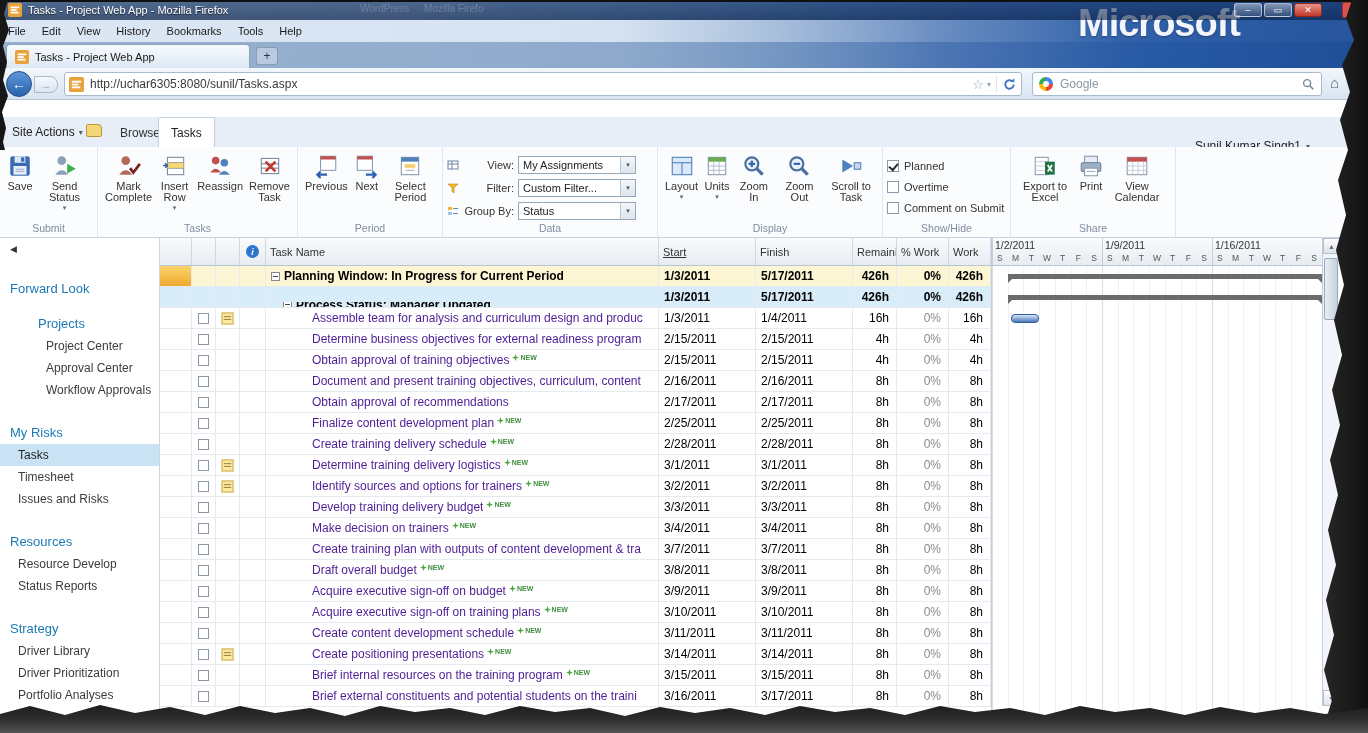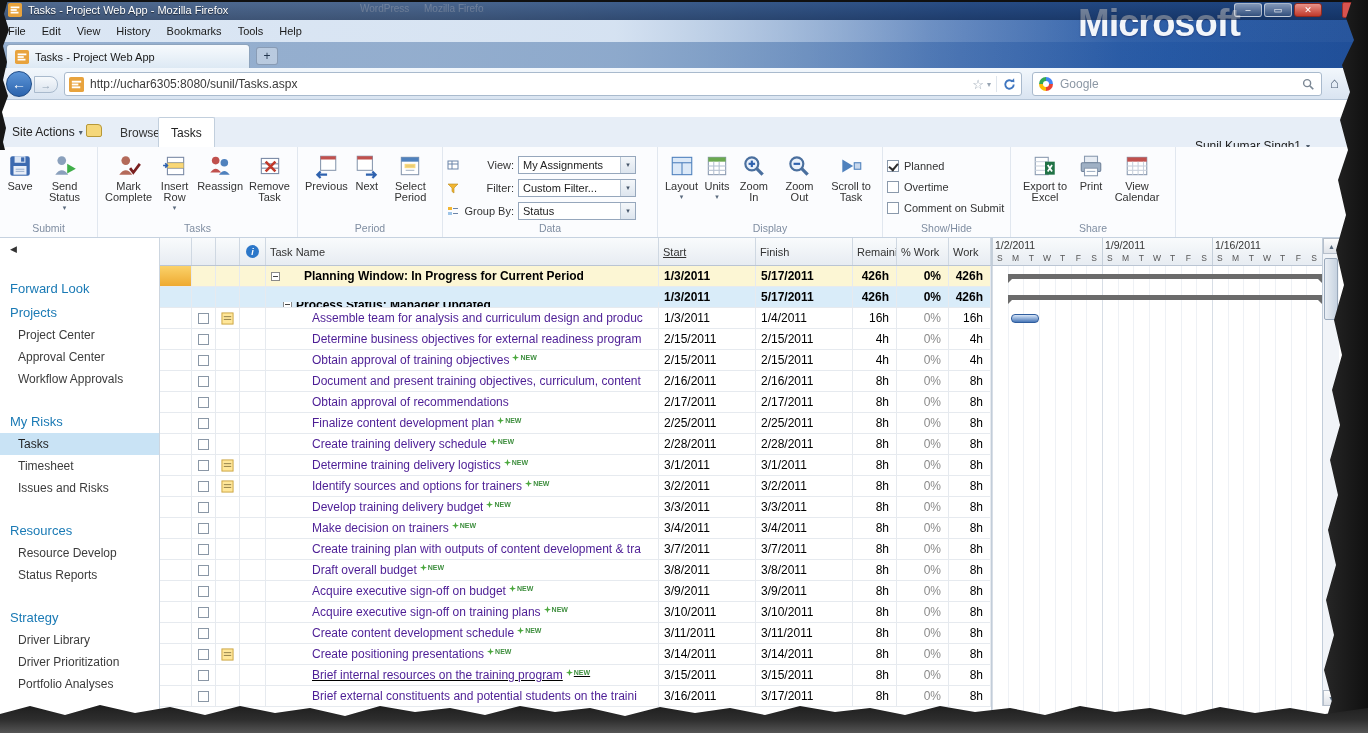--- a/index.html
+++ b/index.html
@@ -103,21 +103,21 @@
   .rib-cb { position:relative; width:12px; height:12px; border:1px solid #8a99ab; background:#fff; margin-right:5px; }
   .rib-cb.checked::after { content:""; position:absolute; left:1px; top:2px; width:7px; height:4px;
     border-left:2px solid #2d2d2d; border-bottom:2px solid #2d2d2d; transform:rotate(-50deg); }
   .rib-chlabel { font-size:11px; color:#333; white-space:nowrap; }
 
   
   #sidebar { position:absolute; left:0; top:238px; width:160px; height:495px; background:#fff; border-right:1px solid #cdd6e0; }
   .sb-collapse { margin:6px 0 24px 10px; font-size:9px; color:#333; display:inline-block; }
   .sb-section { margin-top:21px; }
   .sb-section:first-child { margin-top:0; }
-  .sb-section:nth-child(2) { margin-top:2px; }
+  .sb-section:nth-child(2) { margin-top:13px;padding-left:28px; }
   .sb-heading { display:block; height:22px; line-height:22px; padding-left:10px; font-size:13px; color:#1a7ab5; white-space:nowrap; overflow:hidden; }
   .sb-item { display:block; height:22px; line-height:22px; padding-left:18px; font-size:12px; color:#3c3c3c; white-space:nowrap; overflow:hidden; }
   .sb-item.selected { background:#c9e3f5; color:#1f1f1f; }
 
   
   #grid { position:absolute; left:160px; top:238px; width:831px; height:495px; background:#fff; overflow:hidden; }
   #grid-header { display:flex; height:28px; background:linear-gradient(180deg,#f9fbfc,#e7ecf2); border-bottom:1px solid #bac5d3; }
   .g-hcell { border-right:1px solid #cfd8e2; font-size:11px; color:#333; display:flex; align-items:center; padding:0 4px;
     overflow:hidden; white-space:nowrap; flex:none; }
   .info-icon { width:13px; height:13px; border-radius:50%; background:#2c77c9; color:#fff; font-size:9px; font-weight:bold;
@@ -618,21 +618,21 @@
         <div class="g-hcell" style="width: 44px;">Remainin</div>
         <div class="g-hcell" style="width: 52px;">% Work</div>
         <div class="g-hcell" style="width: 42px;">Work</div>
       </div>
     <div id="grid-body">
         <div class="g-row row-g0">
           <div class="g-cell c-sel" style="width: 32px;"></div>
           <div class="g-cell c-cb" style="width: 24px;"></div>
           <div class="g-cell c-note" style="width: 24px;"></div>
           <div class="g-cell c-info" style="width: 26px;"></div>
-          <div class="g-cell c-name ind0" style="width: 393px; gap: 20px;">
+          <div class="g-cell c-name ind0" style="width: 393px;">
             <span class="colbox"></span>
             <span class="name-text">Planning Window: In Progress for Current Period</span>
           </div>
           <div class="g-cell c-date" style="width: 97px;">1/3/2011</div>
           <div class="g-cell c-date" style="width: 97px;">5/17/2011</div>
           <div class="g-cell c-num" style="width: 44px;">426h</div>
           <div class="g-cell c-num c-pct" style="width: 52px;">0%</div>
           <div class="g-cell c-num" style="width: 42px;">426h</div>
         </div>
         <div class="g-row row-g1">
@@ -1026,21 +1026,21 @@
           <div class="g-cell c-num c-pct" style="width: 52px;">0%</div>
           <div class="g-cell c-num" style="width: 42px;">8h</div>
         </div>
         <div class="g-row row-task">
           <div class="g-cell c-sel" style="width: 32px;"></div>
           <div class="g-cell c-cb" style="width: 24px;">
             <span class="gcb"></span>
           </div>
           <div class="g-cell c-note" style="width: 24px;"></div>
           <div class="g-cell c-info" style="width: 26px;"></div>
-          <div class="g-cell c-name ind2" style="width: 393px; text-decoration: underline;">
+          <div class="g-cell c-name ind2" style="width: 393px;">
             <span class="name-text">Brief internal resources on the training program</span>
             <span class="new-badge">
               <svg viewBox="0 0 8 8">
                 <path d="M4 0 L5 3 L8 4 L5 5 L4 8 L3 5 L0 4 L3 3 Z" fill="#4ba83d"></path>
               </svg>
               <span class="new-txt">NEW</span>
             </span>
           </div>
           <div class="g-cell c-date" style="width: 97px;">3/15/2011</div>
           <div class="g-cell c-date" style="width: 97px;">3/15/2011</div>

